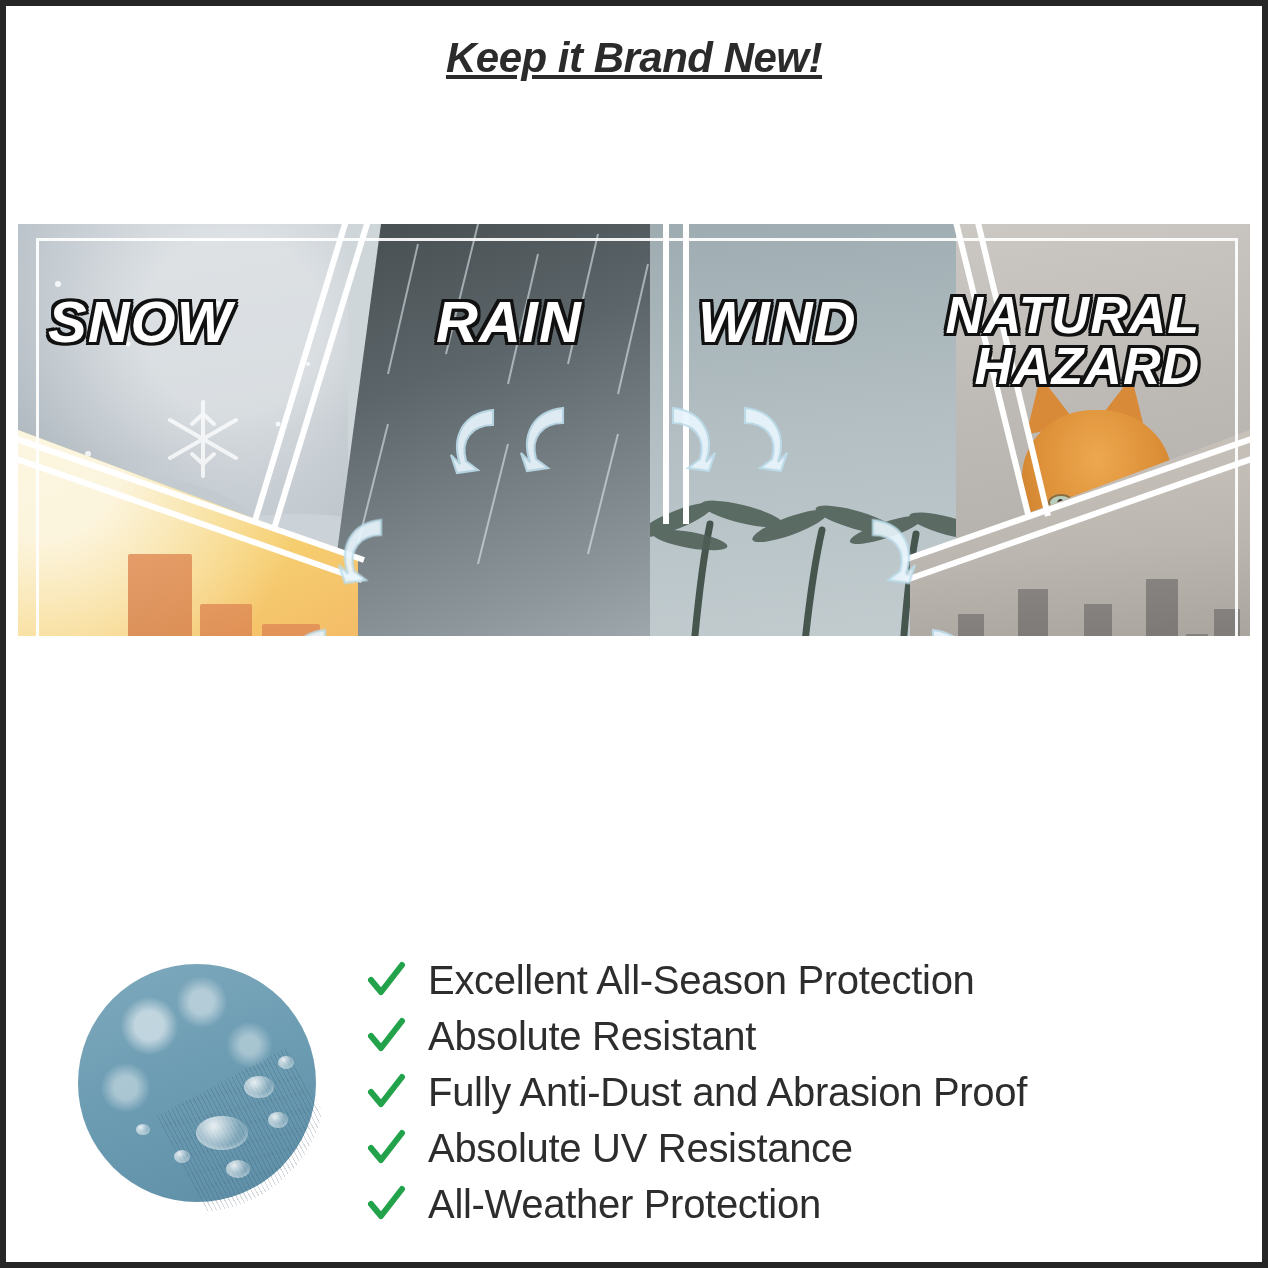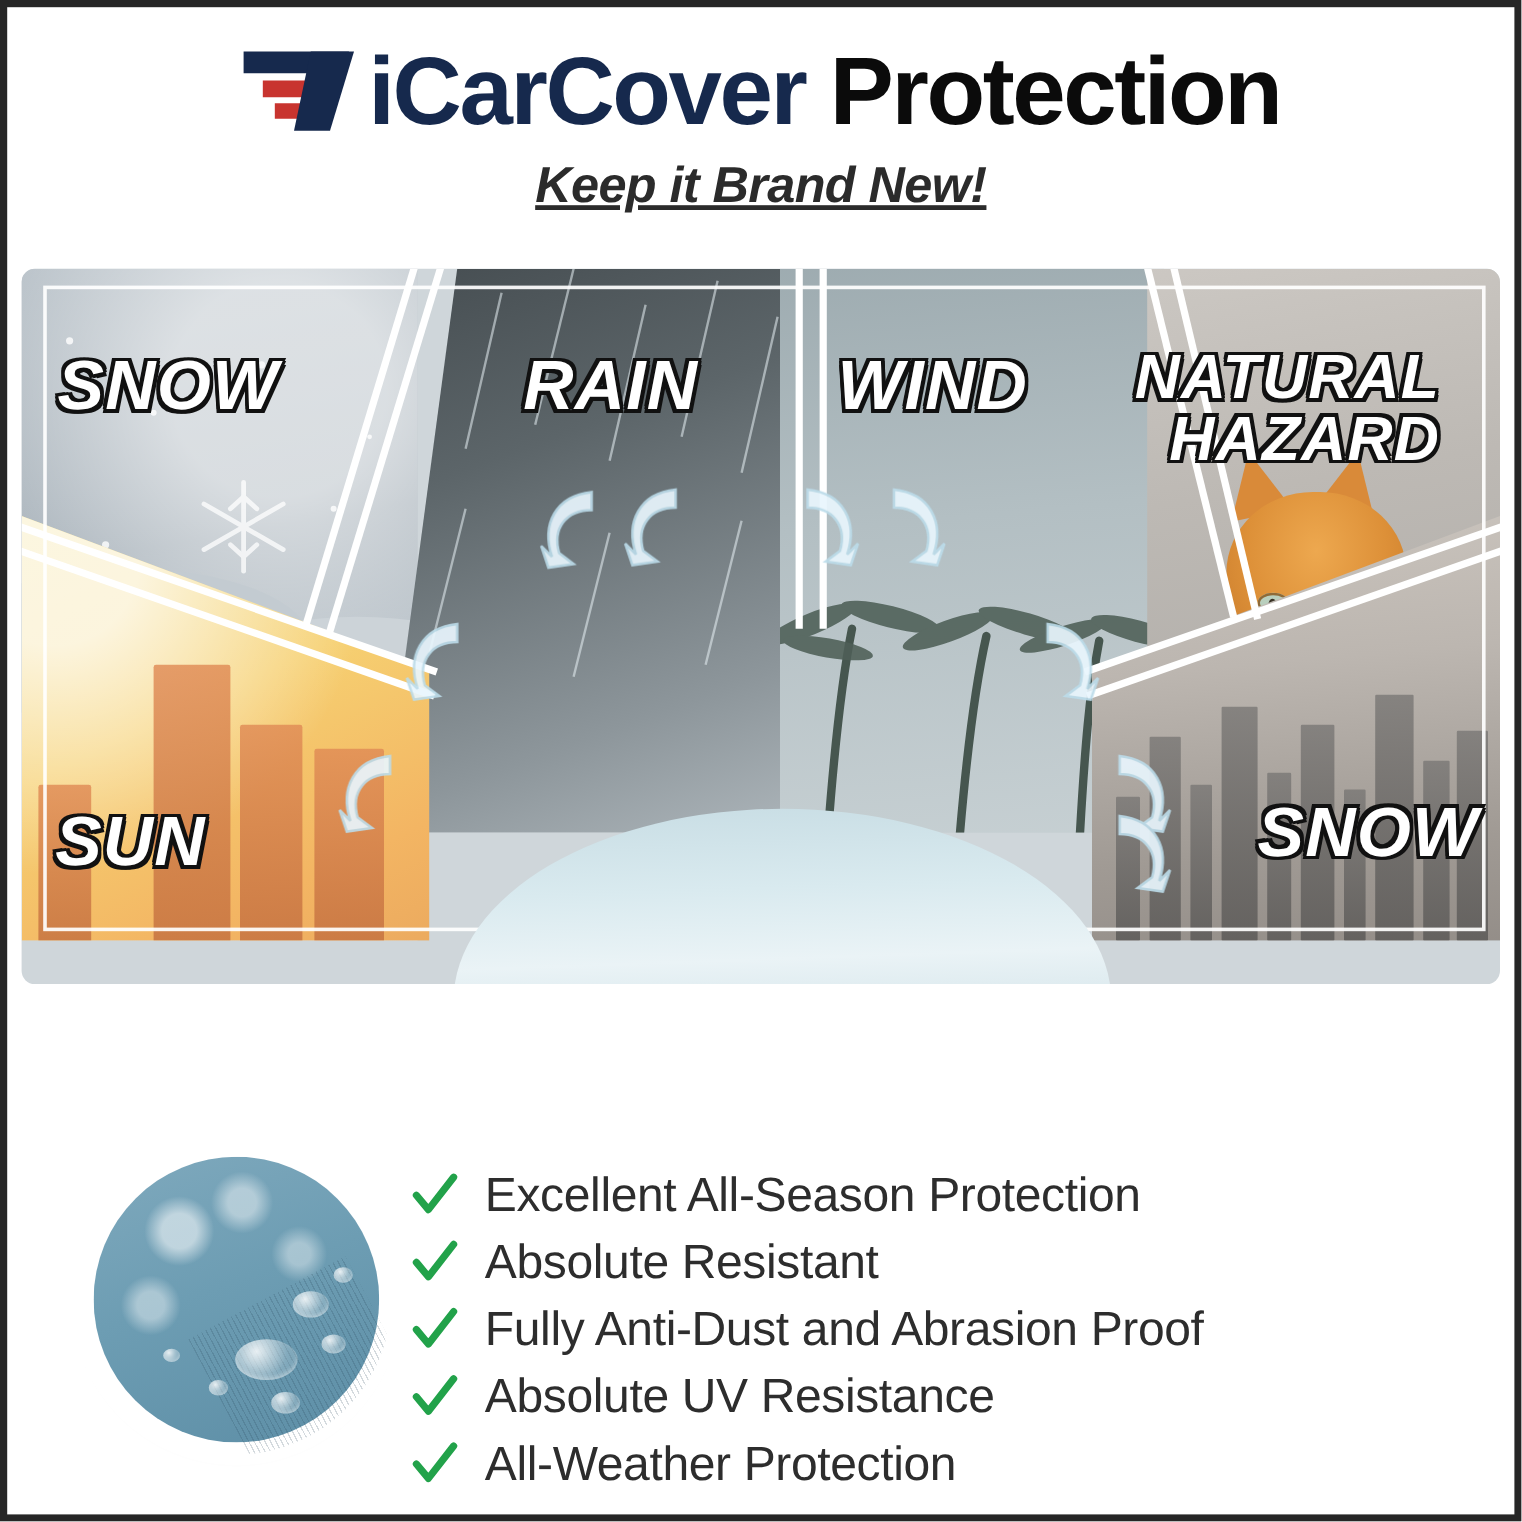--- a/index.html
+++ b/index.html
@@ -11,21 +11,21 @@
   #header{position:absolute;left:0;top:22px;width:1256px;text-align:center;}
   #titleRow{display:flex;align-items:center;justify-content:center;gap:10px;height:96px;}
   #logoMark{width:96px;height:74px;flex:0 0 auto;position:relative;}
   #brandText{font-size:80px;font-weight:bold;letter-spacing:-2px;line-height:1;}
   .brand-i{color:#16294d;}
   .brand-car{color:#16294d;}
   .brand-prot{color:#0b0b0b;}
   #tagline{font-size:42px;font-style:italic;font-weight:bold;color:#2b2b2b;margin-top:6px;letter-spacing:-0.5px;text-decoration:underline;}
 
   
-  #collage{position:absolute;left:12px;top:218px;width:1232px;height:596px;overflow:hidden;background:#cfd6da;border-radius:11px;}
+  #collage{position:absolute;left:12px;top:218px;width:1232px;height:412px;overflow:hidden;background:#cfd6da;}
   .panel{position:absolute;overflow:hidden;}
   .panel .bg{position:absolute;left:-40px;top:-40px;right:-40px;bottom:-40px;}
 
   
   #p-snow{left:0;top:0;width:330px;height:560px;clip-path:polygon(0 0,100% 0,100% 100%,0 100%);}
   #p-snow .bg{background:
      radial-gradient(circle at 62% 22%, rgba(255,255,255,.55) 0 16%, rgba(255,255,255,0) 46%),
      linear-gradient(170deg,#b9c2c9 0%,#a9b3bb 42%,#c6ced4 70%,#dfe4e8 100%);}
   .snowhill{position:absolute;border-radius:50% 50% 0 0;background:#c3cbd1;}
 
@@ -93,47 +93,31 @@
       radial-gradient(circle at 30% 26%, rgba(255,255,255,.55) 0 6%, rgba(255,255,255,0) 12%),
       radial-gradient(circle at 52% 16%, rgba(255,255,255,.45) 0 5%, rgba(255,255,255,0) 11%),
       radial-gradient(circle at 72% 34%, rgba(255,255,255,.40) 0 4%, rgba(255,255,255,0) 10%),
       radial-gradient(circle at 20% 52%, rgba(255,255,255,.42) 0 5%, rgba(255,255,255,0) 11%),
       linear-gradient(160deg,#7fa9bd 0%,#6d9db3 45%,#5d8ea6 100%);}
   .drop{position:absolute;border-radius:50%;background:radial-gradient(circle at 34% 30%,rgba(255,255,255,.85),rgba(255,255,255,.20) 60%,rgba(255,255,255,.06));
      box-shadow:inset 0 -2px 4px rgba(255,255,255,.45);}
   #weave{position:absolute;left:44%;top:46%;width:62%;height:62%;transform:rotate(-28deg);
      background:repeating-linear-gradient(90deg,rgba(40,70,90,.20) 0 1px,rgba(255,255,255,0) 1px 4px);}
 
-  #feats{position:absolute;left:336px;top:16px;width:880px;margin-top:16px;}
+  #feats{position:absolute;left:360px;top:16px;width:880px;}
   .feat{display:flex;align-items:center;gap:22px;height:56px;}
   .chk{flex:0 0 auto;width:40px;height:40px;}
   .ftxt{font-size:40px;color:#2d2d2d;letter-spacing:-.3px;}
 </style>
 </head>
 <body>
 
 <div id="page">
 
   <div id="header">
-    <div id="titleRow">
-
-      <div id="logoMark">
-        <svg viewBox="0 0 96 74" width="96" height="74">
-          <polygon points="2,4 90,4 74,22 2,22" fill="#16294d"></polygon>
-          <polygon points="18,28 82,28 72,42 18,42" fill="#c8342f"></polygon>
-          <polygon points="28,47 74,47 66,60 28,60" fill="#c8342f"></polygon>
-          <polygon points="58,4 94,4 74,70 44,70" fill="#16294d"></polygon>
-        </svg>
-      </div>
-
-      <div id="brandText">
-        <span class="brand-i">i</span><span class="brand-car">CarCover</span>
-        <span class="brand-prot">Protection</span>
-      </div>
-    </div>
 
     <div id="tagline">Keep it Brand New!</div>
   </div>
 
   <div id="collage">
 
     <div class="panel" id="p-snow">
       <div class="bg"></div>
       <div class="snowhill" style="left:-60px;top:250px;width:300px;height:120px;"></div>
       <div class="snowhill" style="left:120px;top:290px;width:320px;height:140px;background:#ccd3d8;"></div>

